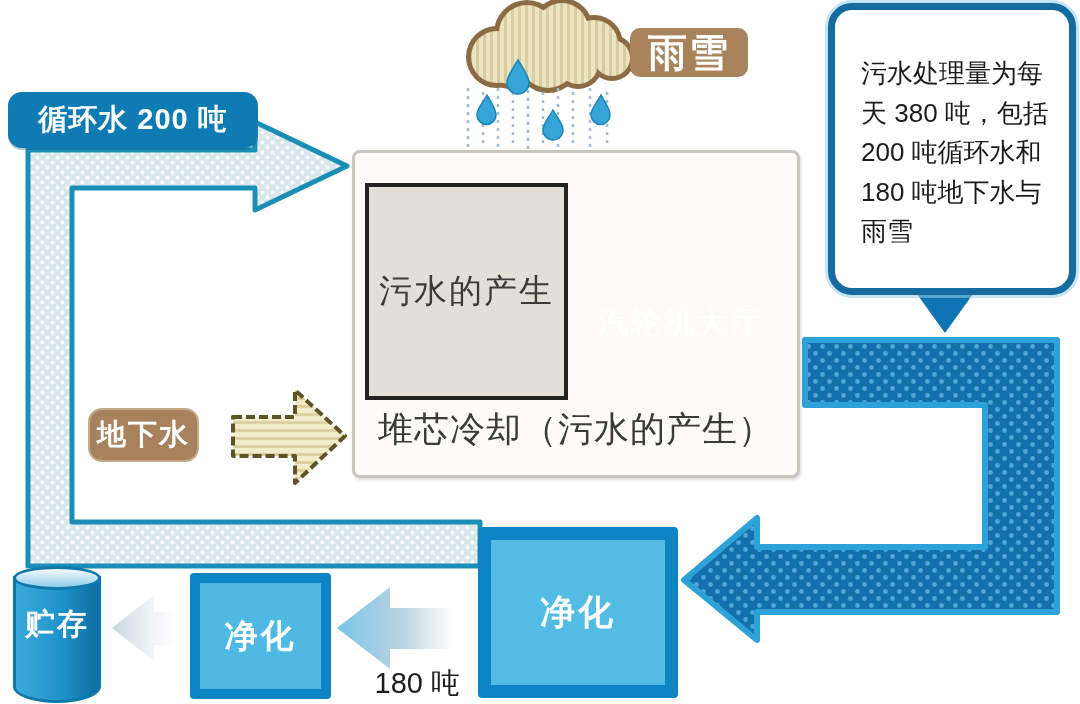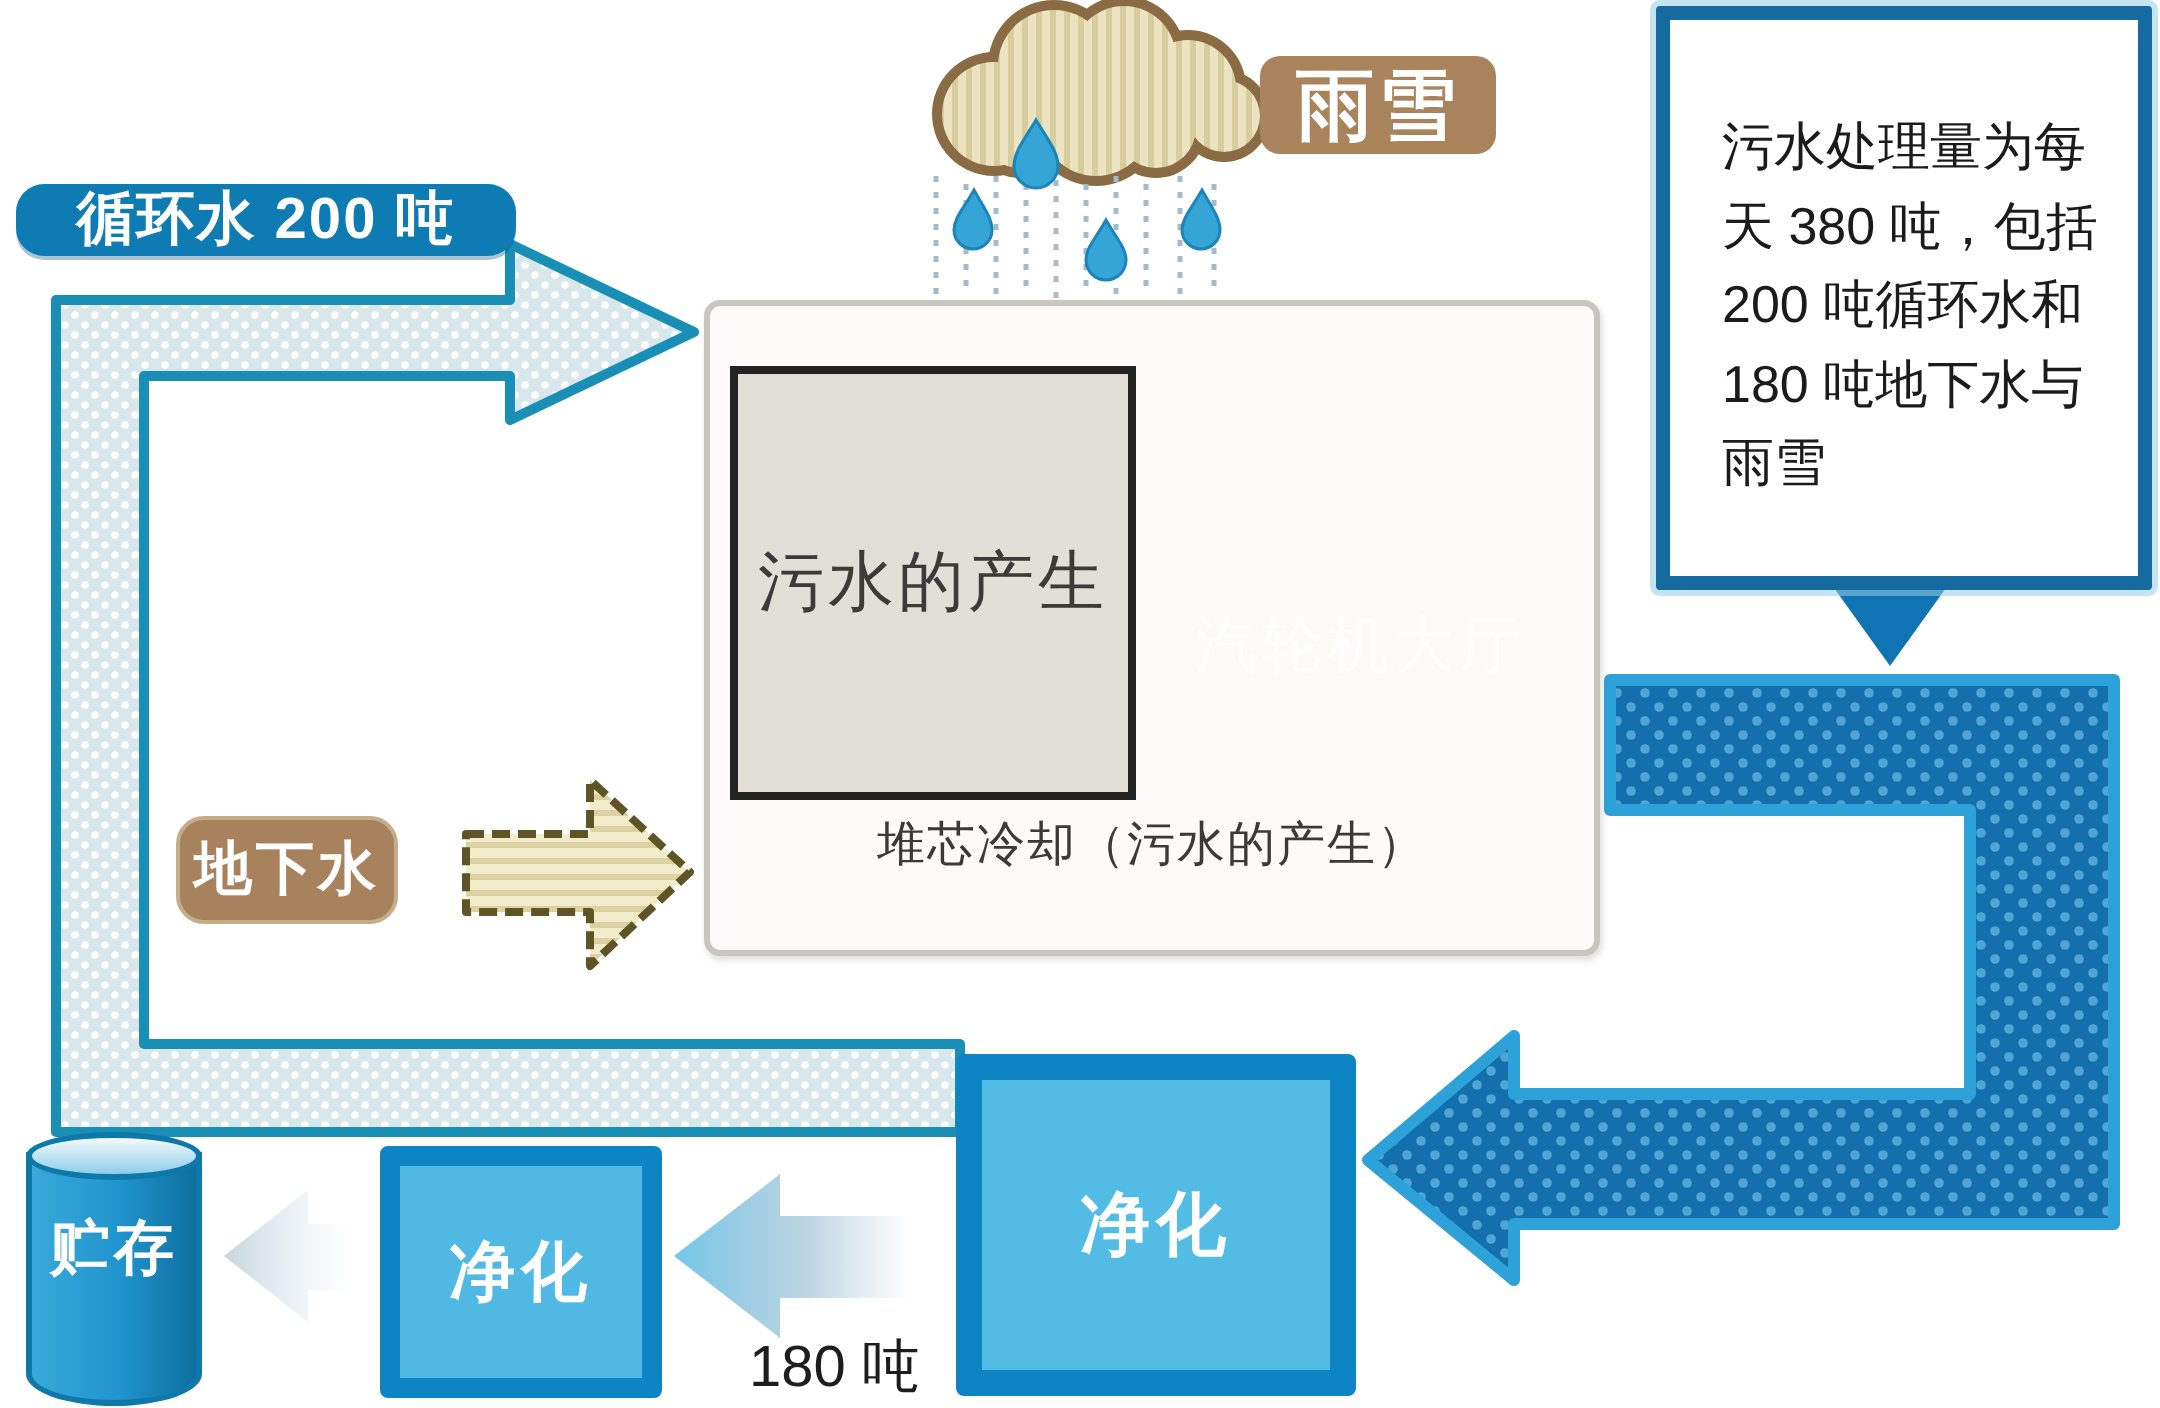--- a/index.html
+++ b/index.html
@@ -8,35 +8,35 @@
     font-family:"Liberation Sans","DejaVu Sans",sans-serif;
   }
   .abs{position:absolute;}
   #art{position:absolute;left:0;top:0;width:1080px;height:704px;}
 
   .pill{
     display:flex;align-items:center;justify-content:center;
     color:#ffffff;font-weight:bold;box-sizing:border-box;
   }
   .banner{
-    left:8px;top:92px;width:250px;height:36px;border-radius:14px;
+    left:8px;top:92px;width:250px;height:56px;border-radius:14px;
     background:#0e7cb2;font-size:29px;letter-spacing:1px;
     box-shadow:0 2px 0 rgba(10,90,130,.35);
   }
   .rainsnow{
     left:630px;top:28px;width:118px;height:49px;border-radius:10px;
     background:#a8835c;font-size:39px;letter-spacing:2px;
   }
   .groundwater{
     left:88px;top:408px;width:111px;height:54px;border-radius:14px;
     background:#a8825d;border:2px solid #c6ad89;font-size:29px;letter-spacing:2px;
   }
   .bubble{
     left:828px;top:3px;width:248px;height:292px;box-sizing:border-box;
-    background:#ffffff;border:7px solid #156a9f;border-radius:2px;
+    background:#ffffff;border:7px solid #156a9f;border-radius:24px;
     box-shadow:0 0 0 3px rgba(150,205,230,.55);
     padding:44px 16px 0 26px;
     font-size:26px;line-height:1.52;color:#1b1b1b;
   }
   .panel{
     left:352px;top:150px;width:448px;height:328px;box-sizing:border-box;
     background:#fcfbf8;border:3px solid #c9c5bf;border-radius:8px;
     box-shadow:1px 2px 3px rgba(120,120,110,.25);
   }
   .reactor{
@@ -44,21 +44,21 @@
     background:#e2dfd8;border:4px solid #232321;
     display:flex;align-items:center;justify-content:center;
     font-size:33px;color:#3b3b39;letter-spacing:2px;
   }
   .turbine-label{
     left:568px;top:302px;width:224px;text-align:center;
     font-size:31px;color:#ffffff;letter-spacing:2px;
   }
   .caption{
     left:352px;top:406px;width:448px;text-align:center;
-    font-size:24px;color:#3a3a38;letter-spacing:1px;
+    font-size:35px;color:#3a3a38;letter-spacing:1px;
   }
   .purify{
     box-sizing:border-box;display:flex;align-items:center;justify-content:center;
     color:#ffffff;font-weight:bold;border-radius:4px;
   }
   .purify-big{
     left:478px;top:527px;width:200px;height:171px;
     background:#52bce4;border:13px solid #0d84c4;font-size:35px;letter-spacing:3px;
   }
   .purify-small{

